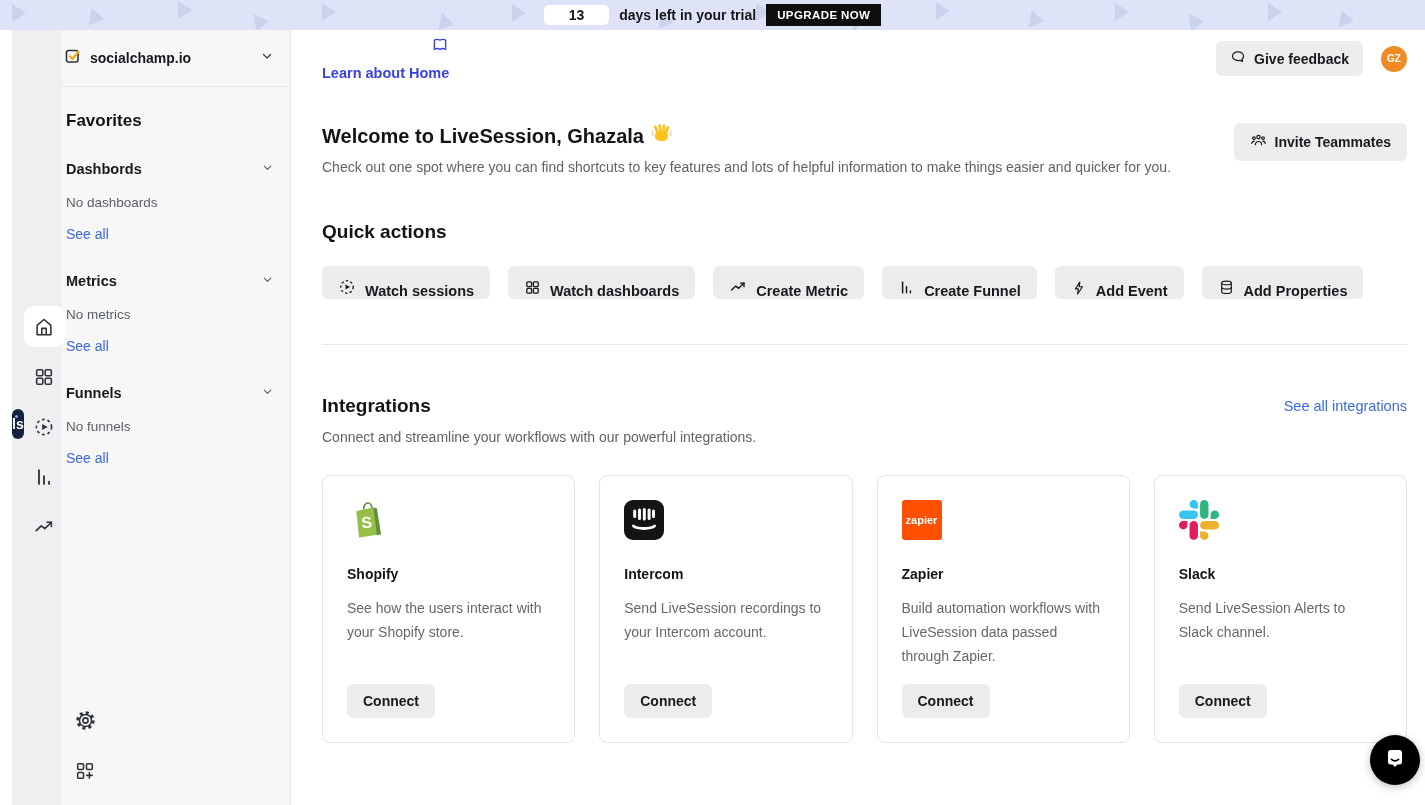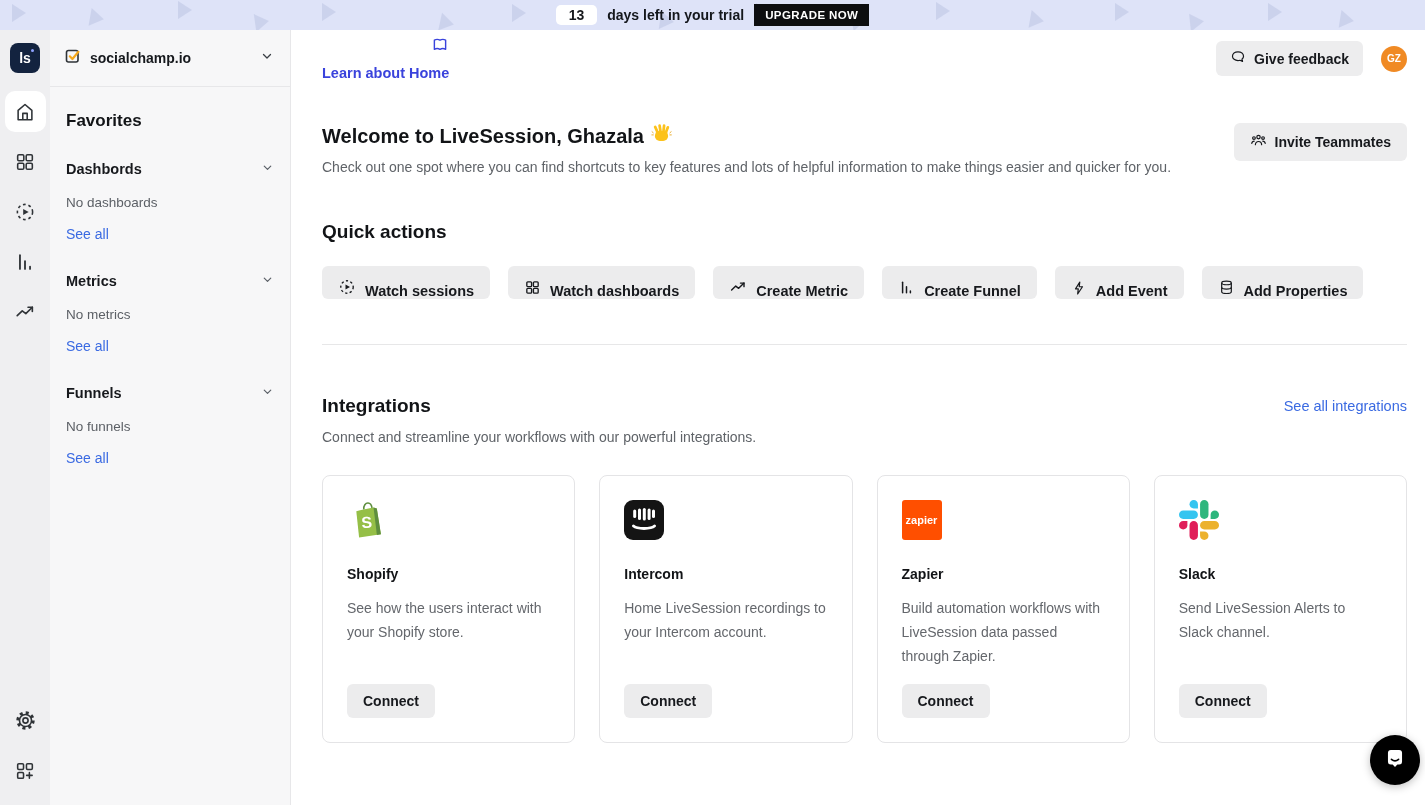--- a/index.html
+++ b/index.html
@@ -5,30 +5,30 @@
   * { margin:0; padding:0; box-sizing:border-box; }
   html,body { width:1425px; height:805px; overflow:hidden; background:#fff;
     font-family:"Liberation Sans", sans-serif; color:#17191d; }
 
   
   .trial-banner { position:absolute; top:0; left:0; width:1425px; height:30px;
     background:#dee3f8; display:flex; align-items:center; justify-content:center;
     gap:10px; z-index:20; overflow:hidden; }
   .tri { position:absolute; width:0; height:0; border-top:9px solid transparent;
     border-bottom:9px solid transparent; border-left:14px solid #c8cfea; opacity:.85; }
-  .days-box { background:#fff; border-radius:5px; padding:2px 13px; font-size:14px;
+  .days-box { background:#fff; border-radius:5px; padding:2px 25px; font-size:14px;
     font-weight:bold; position:relative; z-index:2; }
   .trial-msg { font-size:14px; font-weight:bold; color:#14171c; position:relative; z-index:2; }
   .upgrade-btn { background:#0d0e10; color:#fff; border:none; border-radius:0;
     font-size:11.5px; font-weight:bold; letter-spacing:.4px; padding:5px 11px;
     cursor:pointer; position:relative; z-index:2; font-family:inherit; }
 
   
-  .rail { position:absolute; left:0; top:30px; bottom:0; width:50px; background:#efeff1;
-    display:flex; flex-direction:column; align-items:center; z-index:10; }
+  .rail { position:absolute; left:12px; top:30px; bottom:0; width:50px; background:#efeff1;
+    display:flex; flex-direction:row; align-items:center; z-index:10; }
   .app-logo { width:30px; height:30px; margin-top:13px; background:#13233f; border-radius:8px;
     display:flex; align-items:center; justify-content:center; color:#fff; font-size:14px;
     font-weight:bold; position:relative; cursor:pointer; }
   .app-logo .logo-dot { position:absolute; top:6px; right:6px; width:3px; height:3px;
     border-radius:50%; background:#8fa2ff; }
   .rail-nav { margin-top:18px; display:flex; flex-direction:column; align-items:center; gap:9px; }
   .rail-btn { width:41px; height:41px; border:none; background:transparent; border-radius:10px;
     display:flex; align-items:center; justify-content:center; cursor:pointer; }
   .rail-btn.active { background:#fff; }
   .rail-bottom { margin-top:auto; margin-bottom:14px; display:flex; flex-direction:column;
@@ -396,21 +396,21 @@
               <rect x="9.2" y="9.5" width="3" height="8.5" rx="1.5"></rect>
               <rect x="14" y="8.5" width="3" height="11.5" rx="1.5"></rect>
               <rect x="18.8" y="8" width="3" height="12.5" rx="1.5"></rect>
               <rect x="23.6" y="8.5" width="3" height="11.5" rx="1.5"></rect>
               <rect x="28" y="9.5" width="3" height="8.5" rx="1.5"></rect>
             </g>
             <path d="M9.5 26c3.6 3.2 17.4 3.2 21 0" stroke="#fff" stroke-width="3" stroke-linecap="round" fill="none"></path>
           </svg>
       </div>
       <div class="card-title">Intercom</div>
-      <div class="card-desc">Home LiveSession recordings to your Intercom account.</div>
+      <div class="card-desc">Send LiveSession recordings to your Intercom account.</div>
       <button class="connect-btn">Connect</button>
     </div>
 
     <div class="card">
       <div class="card-logo zapier-logo">
         <span>zapier</span>
       </div>
       <div class="card-title">Zapier</div>
       <div class="card-desc">Build automation workflows with LiveSession data passed through Zapier.</div>
       <button class="connect-btn">Connect</button>

